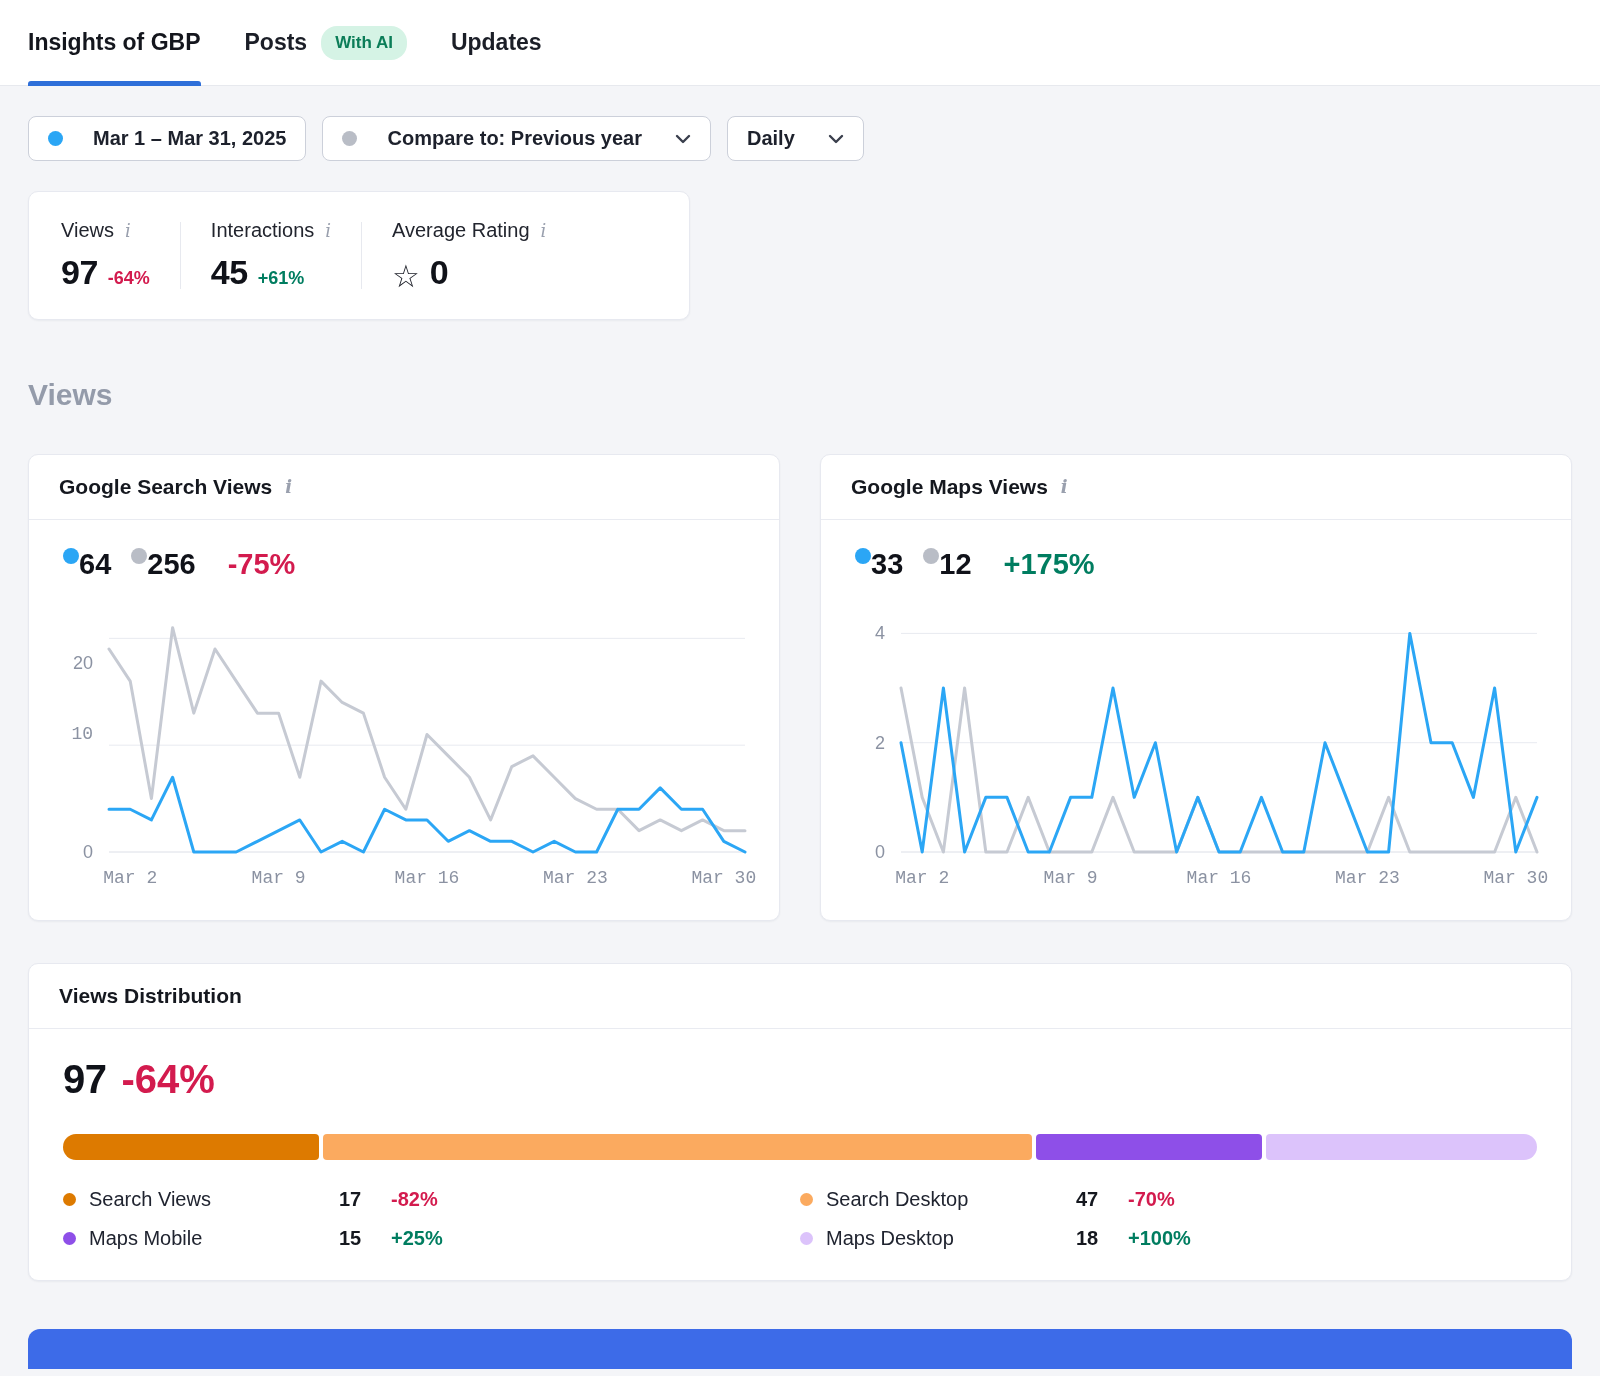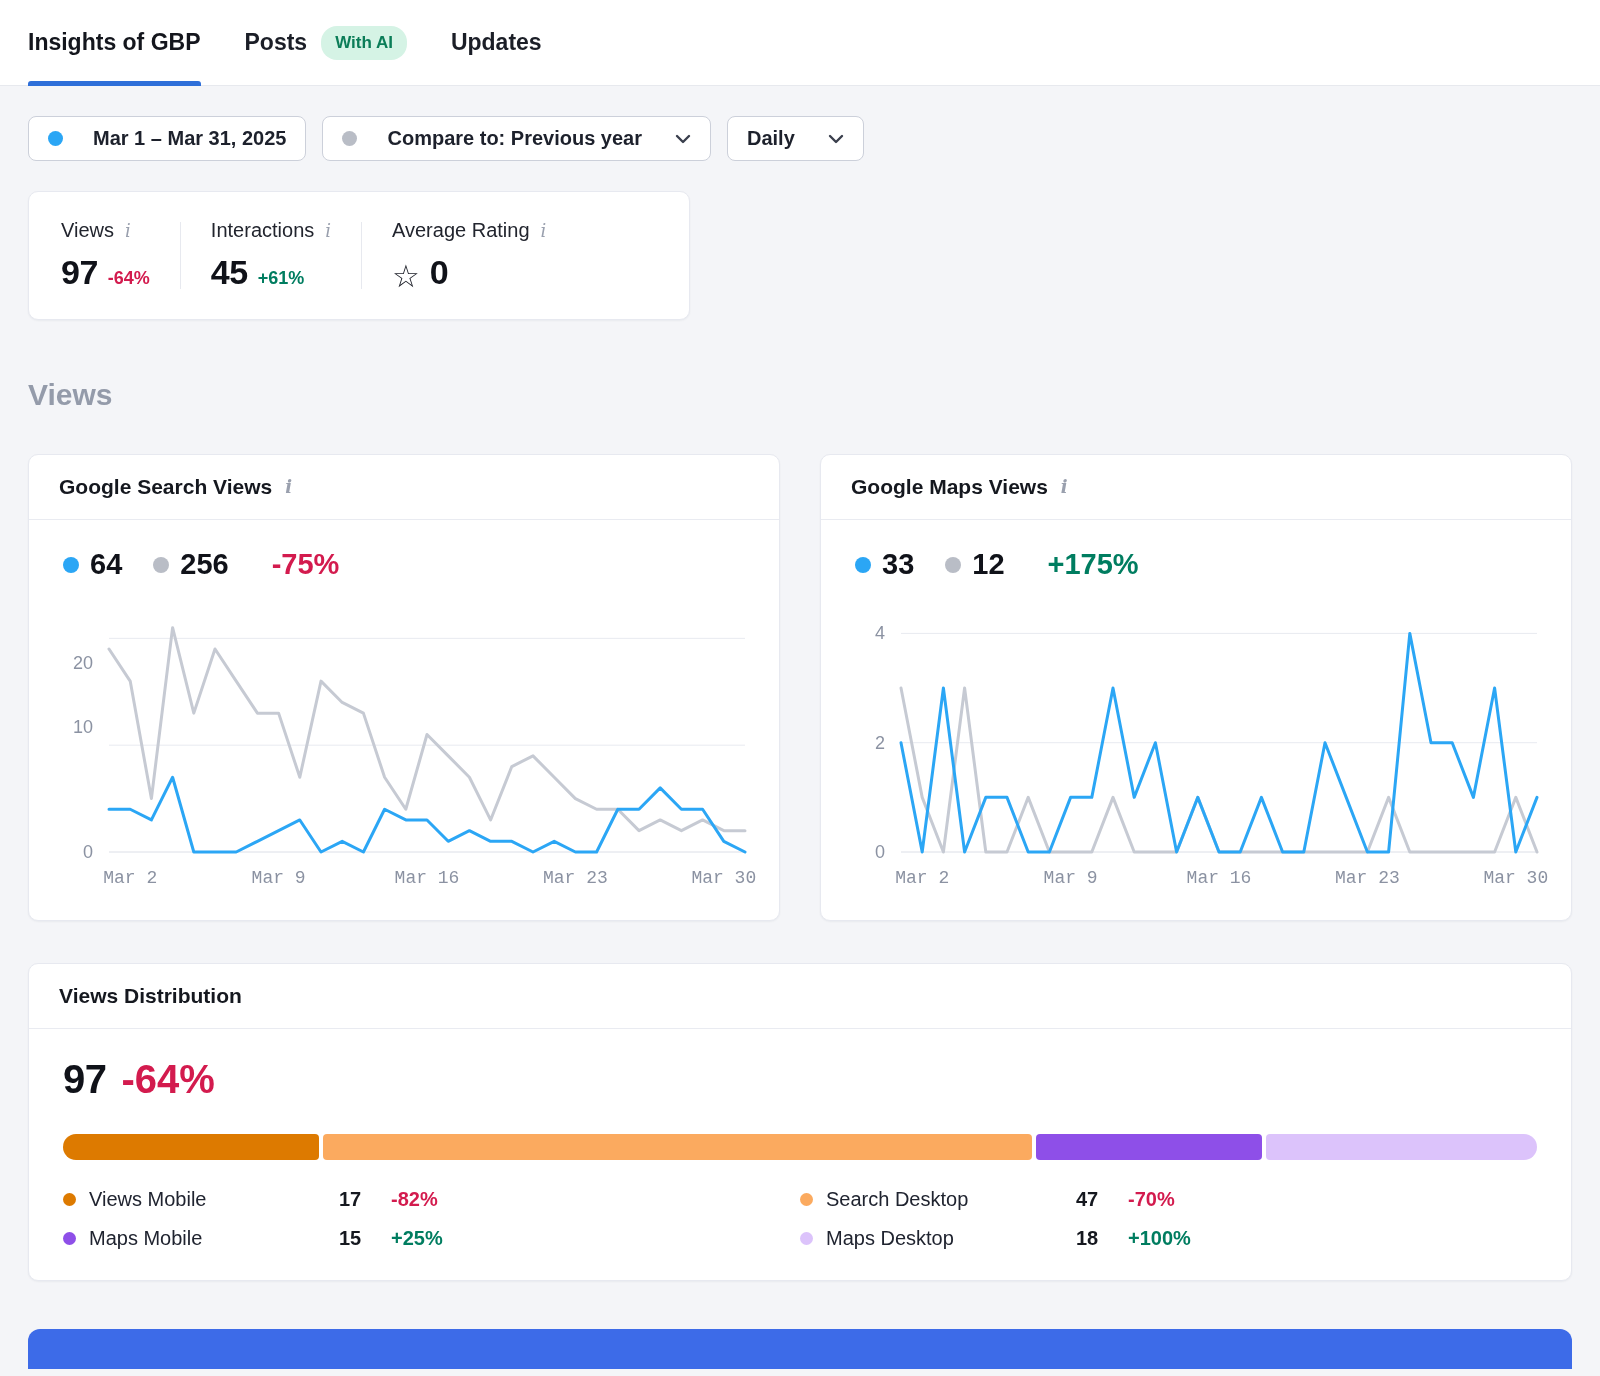--- a/index.html
+++ b/index.html
@@ -58,21 +58,21 @@
   .section-title { margin:58px 0 0; font-size:30px; font-weight:600; color:#949baa; }
 
   
   .charts-row { display:flex; gap:40px; margin-top:42px; }
   .chart-card { flex:1; min-width:0; }
   .card-header { display:flex; align-items:center; gap:13px; padding:20px 30px;
                  border-bottom:1px solid #e9ebf1; font-size:21px; font-weight:700;
                  color:#15181f; }
   .card-body { padding:28px 34px 30px; }
 
-  .chart-legend { display:flex; align-items:center; gap:11px; }
+  .chart-legend { display:flex; align-items:flex-start; }
   .legend-dot { width:16px; height:16px; border-radius:50%; flex:none; }
   .legend-val { font-size:29px; font-weight:800; color:#101219; margin-right:20px; }
   .legend-change { font-size:29px; font-weight:700; margin-left:12px; }
 
   .chart-area { display:flex; margin-top:36px; }
   .y-axis { width:46px; position:relative; height:235px; flex:none; }
   .y-label { position:absolute; right:16px; transform:translateY(-50%);
              font-size:18px; color:#8b92a2; }
   .plot-col { flex:1; min-width:0;font-family:Liberation Mono, monospace; }
   .plot { position:relative; height:235px; }
@@ -190,21 +190,21 @@
         <div class="chart-legend">
           <span class="legend-dot cur" style="background: rgb(43, 166, 245);"></span>
           <span class="legend-val">64</span>
           <span class="legend-dot prev" style="background: rgb(185, 189, 198);"></span>
           <span class="legend-val">256</span>
           <span class="legend-change neg">-75%</span>
         </div>
         <div class="chart-area">
           <div class="y-axis">
               <span class="y-label" style="top: 235px;">0</span>
-              <span class="y-label" style="top: 110px;">10</span>
+              <span class="y-label" style="top: 117px; font-family: Liberation Mono, monospace;">10</span>
               <span class="y-label" style="top: 13px; margin-top: 33px;">20</span>
             </div>
           <div class="plot-col">
             <div class="plot">
                 <svg viewBox="0 0 1000 235" preserveAspectRatio="none">
                   <line x1="0" x2="1000" y1="235" y2="235" stroke="#dcdfe7" stroke-width="1" vector-effect="non-scaling-stroke"></line>
                   <line x1="0" x2="1000" y1="128.18181818181816" y2="128.18181818181816" stroke="#e8eaf0" stroke-width="1" vector-effect="non-scaling-stroke"></line>
                   <line x1="0" x2="1000" y1="21.36363636363637" y2="21.36363636363637" stroke="#e8eaf0" stroke-width="1" vector-effect="non-scaling-stroke"></line>
                   <polyline points="0,32.04545454545454 33.333333333333336,64.09090909090908 66.66666666666667,181.5909090909091 100,10.681818181818173 133.33333333333334,96.13636363636363 166.66666666666666,32.04545454545454 200,64.09090909090908 233.33333333333334,96.13636363636363 266.6666666666667,96.13636363636363 300,160.22727272727275 333.3333333333333,64.09090909090908 366.66666666666663,85.45454545454545 400,96.13636363636363 433.33333333333337,160.22727272727275 466.6666666666667,192.27272727272725 500,117.5 533.3333333333334,138.86363636363635 566.6666666666666,160.22727272727275 600,202.95454545454547 633.3333333333333,149.54545454545453 666.6666666666666,138.86363636363635 700,160.22727272727275 733.3333333333333,181.5909090909091 766.6666666666667,192.27272727272725 800,192.27272727272725 833.3333333333334,213.63636363636363 866.6666666666667,202.95454545454547 900,213.63636363636363 933.3333333333334,202.95454545454547 966.6666666666666,213.63636363636363 1000,213.63636363636363" fill="none" stroke="#c6cad3" stroke-width="3" stroke-linejoin="round" stroke-linecap="round" vector-effect="non-scaling-stroke"></polyline>
                   <polyline points="0,192.27272727272725 33.333333333333336,192.27272727272725 66.66666666666667,202.95454545454547 100,160.22727272727275 133.33333333333334,235 166.66666666666666,235 200,235 233.33333333333334,224.31818181818184 266.6666666666667,213.63636363636363 300,202.95454545454547 333.3333333333333,235 366.66666666666663,224.31818181818184 400,235 433.33333333333337,192.27272727272725 466.6666666666667,202.95454545454547 500,202.95454545454547 533.3333333333334,224.31818181818184 566.6666666666666,213.63636363636363 600,224.31818181818184 633.3333333333333,224.31818181818184 666.6666666666666,235 700,224.31818181818184 733.3333333333333,235 766.6666666666667,235 800,192.27272727272725 833.3333333333334,192.27272727272725 866.6666666666667,170.9090909090909 900,192.27272727272725 933.3333333333334,192.27272727272725 966.6666666666666,224.31818181818184 1000,235" fill="none" stroke="#2ba6f5" stroke-width="3" stroke-linejoin="round" stroke-linecap="round" vector-effect="non-scaling-stroke"></polyline>
@@ -276,21 +276,21 @@
       </div>
       <div class="dist-bar" id="dist-bar">
           <div class="bar-seg" style="flex-grow: 17; flex-basis: 0px; background: rgb(221, 122, 0);"></div>
           <div class="bar-seg" style="flex-grow: 47; flex-basis: 0px; background: rgb(251, 170, 95);"></div>
           <div class="bar-seg" style="flex-grow: 15; flex-basis: 0px; background: rgb(142, 79, 232);"></div>
           <div class="bar-seg" style="flex-grow: 18; flex-basis: 0px; background: rgb(220, 195, 251);"></div>
         </div>
       <div class="dist-legend" id="dist-legend">
           <div class="legend-item">
             <span class="ldot" style="background: rgb(221, 122, 0);"></span>
-            <span class="legend-label">Views Mobile</span>
+            <span class="legend-label">Search Views</span>
             <span class="legend-value">17</span>
             <span class="legend-chg neg">-82%</span>
           </div>
           <div class="legend-item">
             <span class="ldot" style="background: rgb(251, 170, 95);"></span>
             <span class="legend-label">Search Desktop</span>
             <span class="legend-value">47</span>
             <span class="legend-chg neg">-70%</span>
           </div>
           <div class="legend-item">

